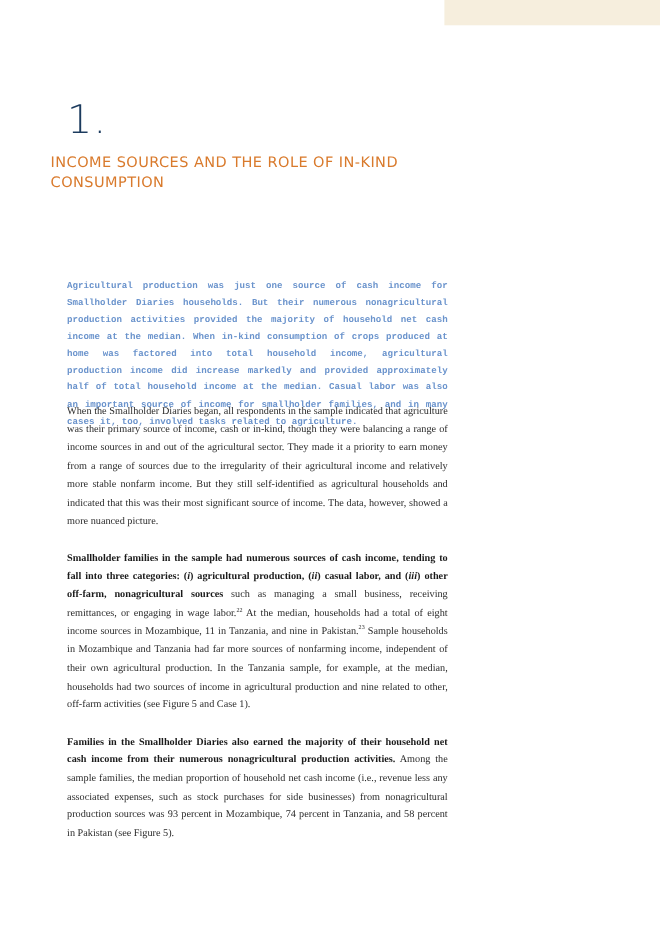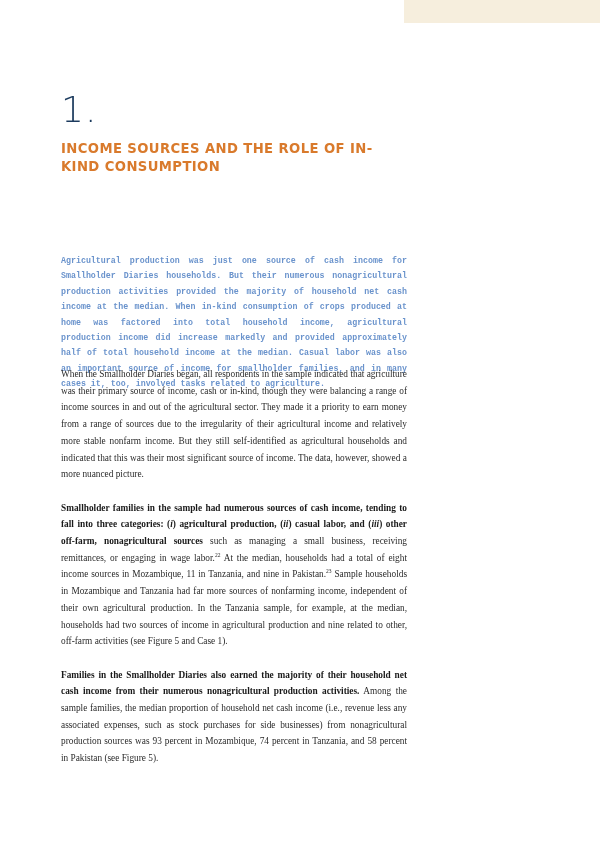--- a/index.html
+++ b/index.html
@@ -1,19 +1,19 @@
 <!DOCTYPE html>
 <html><head>
 <meta charset="utf-8">
 <style>
   html, body { margin: 0; padding: 0; }
   body { width: 600px; height: 848px; background: #ffffff; position: relative; overflow: hidden; }
   .corner-box { position: absolute; left: 404px; top: 0; width: 196px; height: 23px; background: #f6eedd; }
   .chapter-num { position: absolute; left: 61px; top: 88px; font-family: "DejaVu Sans", sans-serif; font-size: 36px; font-weight: 300; color: #1c3b5e; letter-spacing: 1px; line-height: 44px; }
-  .chapter-title { position: absolute; left: 61px; top: 140px; width: 330px; font-family: "DejaVu Sans", sans-serif; font-weight: bold; font-size: 13.2px; line-height: 17.5px; color: #d97a2c; letter-spacing: 0.4px; margin: 0; }
+  .chapter-title { position: absolute; left: 46px; top: 140px; width: 330px; font-family: "DejaVu Sans", sans-serif; font-weight: normal; font-size: 13.2px; line-height: 17.5px; color: #d97a2c; letter-spacing: 0.4px; margin: 0; }
   .intro { position: absolute; left: 61px; top: 253px; width: 346px; font-family: Liberation Mono, monospace; font-weight: bold; font-size: 8.3px; line-height: 15.4px; color: #6a93cc; text-align: justify; margin: 0; }
   .body { position: absolute; left: 61px; top: 366px; width: 346px; font-family: "DejaVu Serif", serif; font-size: 9.3px; line-height: 16.7px; color: #2a2a2a; margin: 0; }
   .body p { margin: 0 0 16.7px 0; text-align: justify; hyphens: auto; font-family: Liberation Serif, serif; }
   .body b { color: #1a1a1a; }
   sup { font-size: 5.5px; line-height: 0; vertical-align: 4px; }
   .page-num { position: absolute; left: 539px; top: 857px; font-family: "DejaVu Sans", sans-serif; font-weight: bold; font-size: 9.5px; color: #1c2a3a; display: flex; align-items: center; gap: 24px; }
   .page-bar { width: 1.5px; height: 9px; background: #e8c79a; display: inline-block; }
 </style>
 </head>
 <body>

